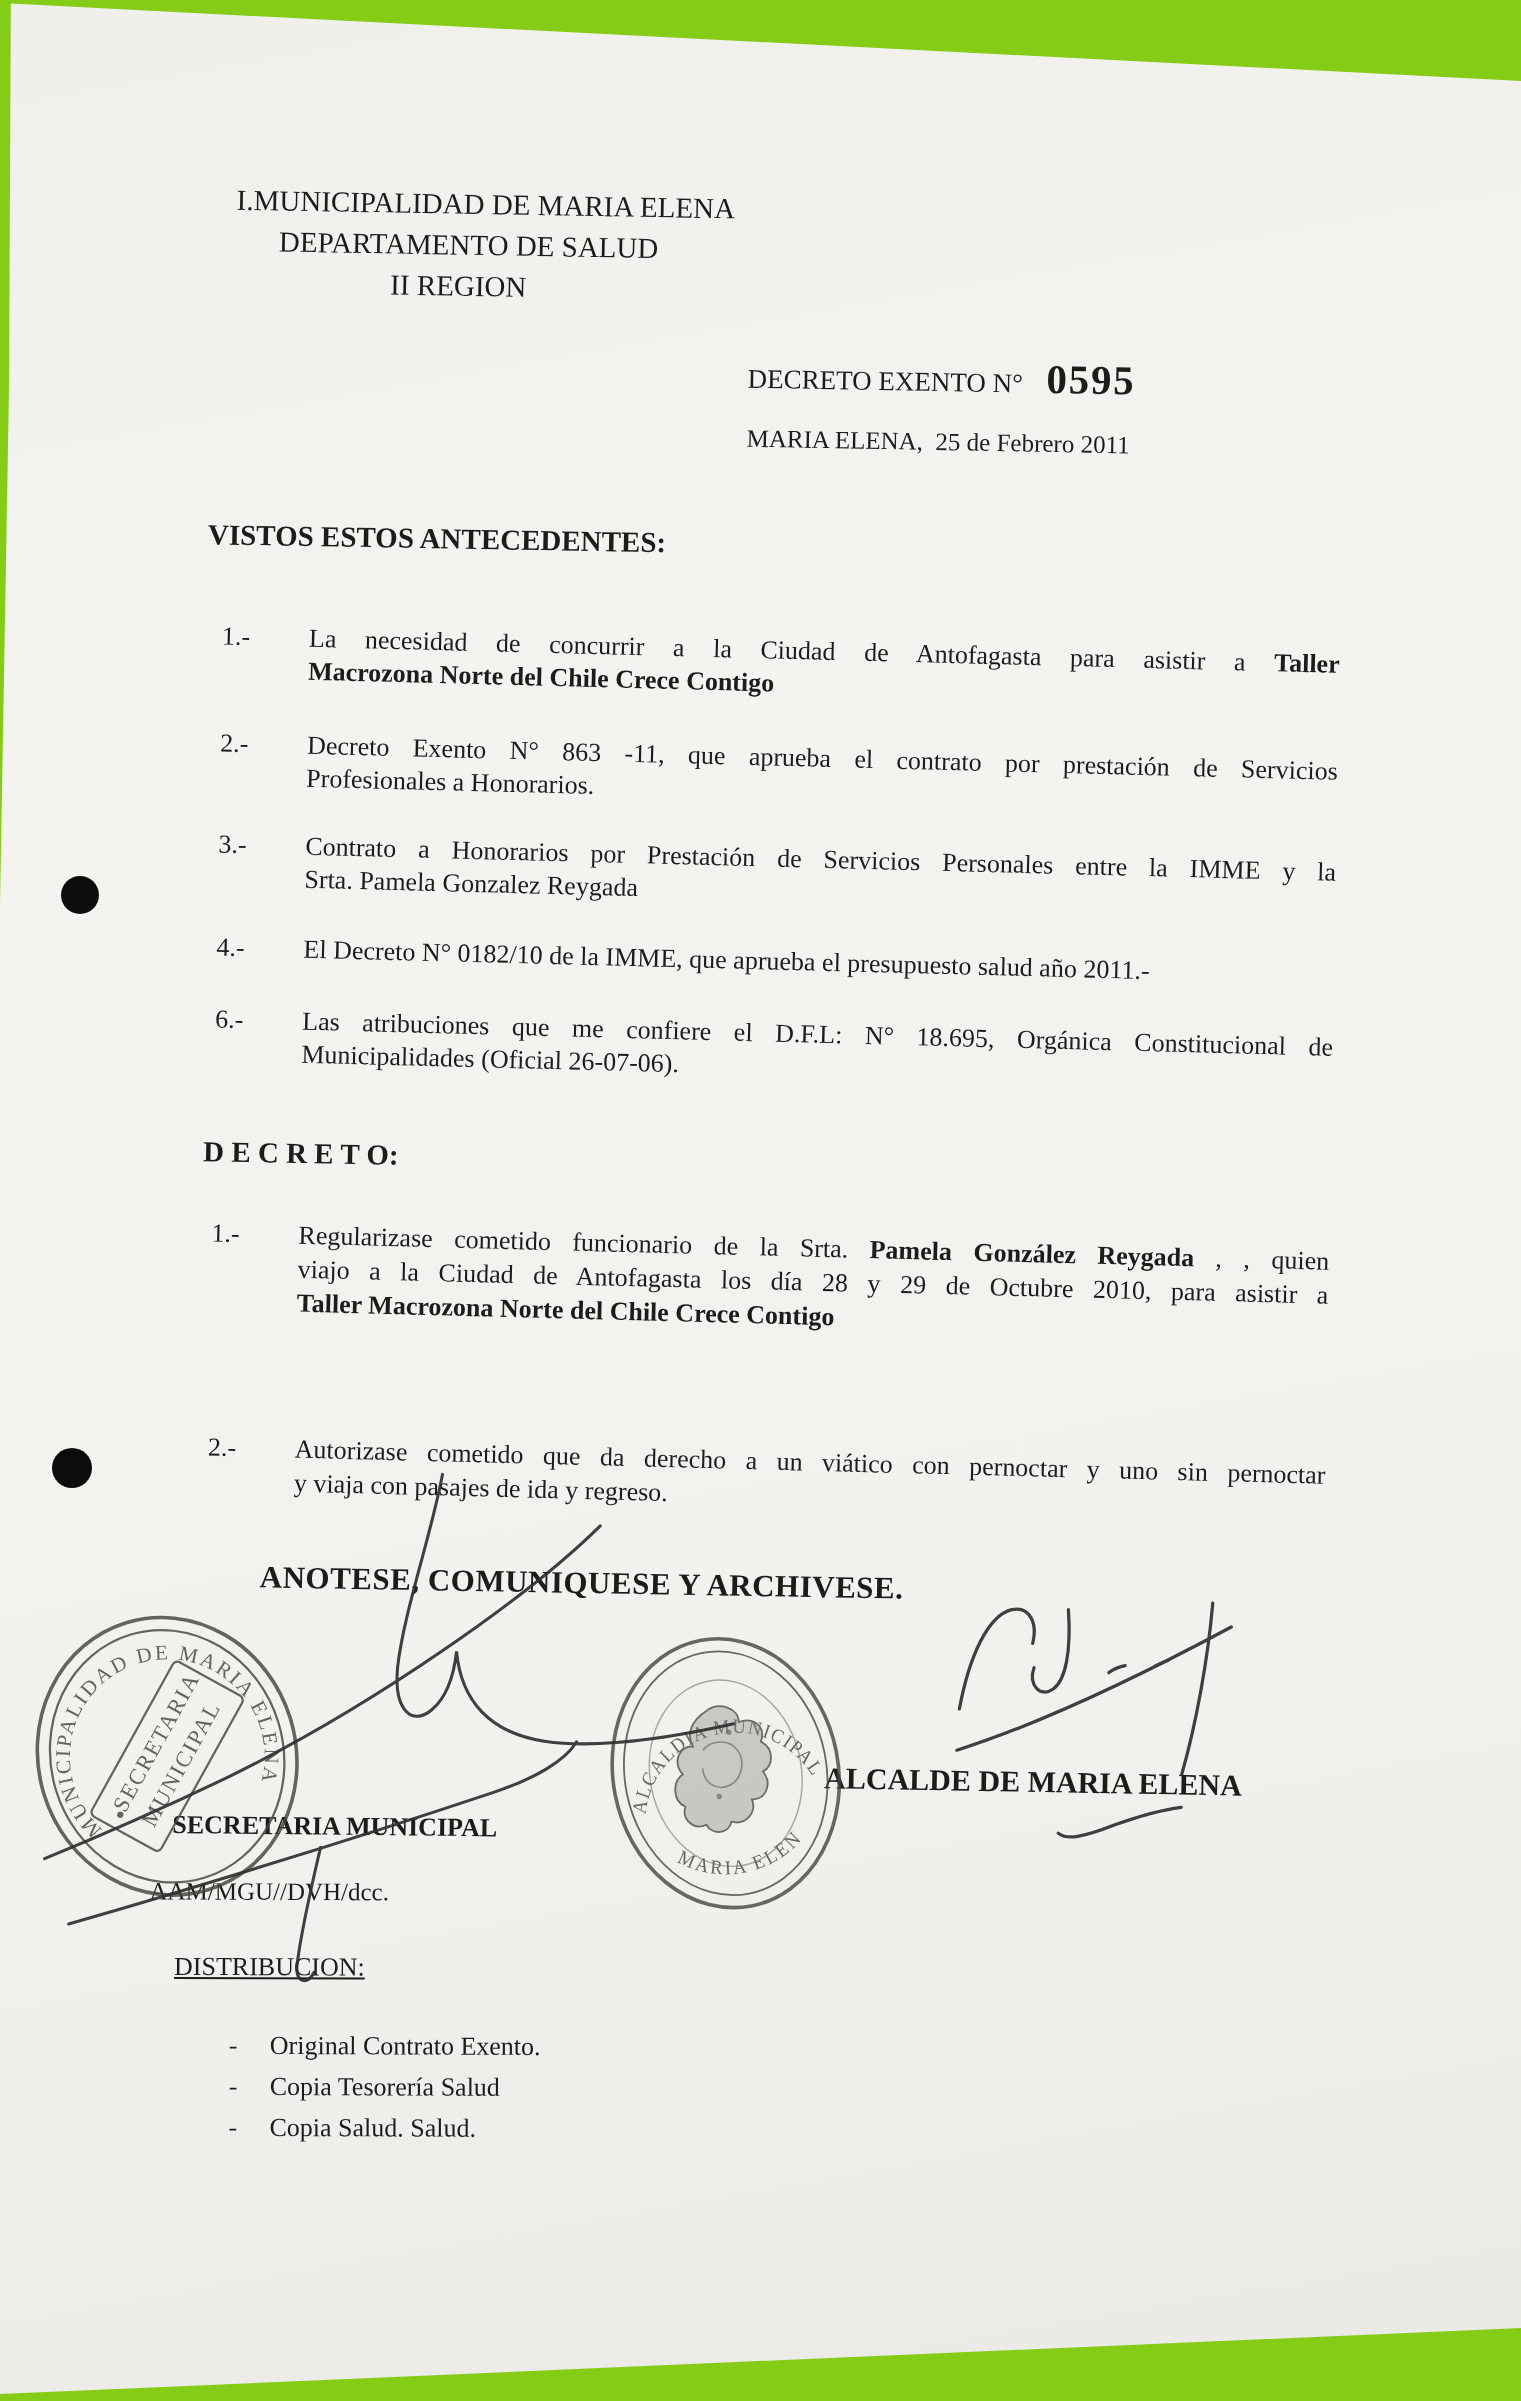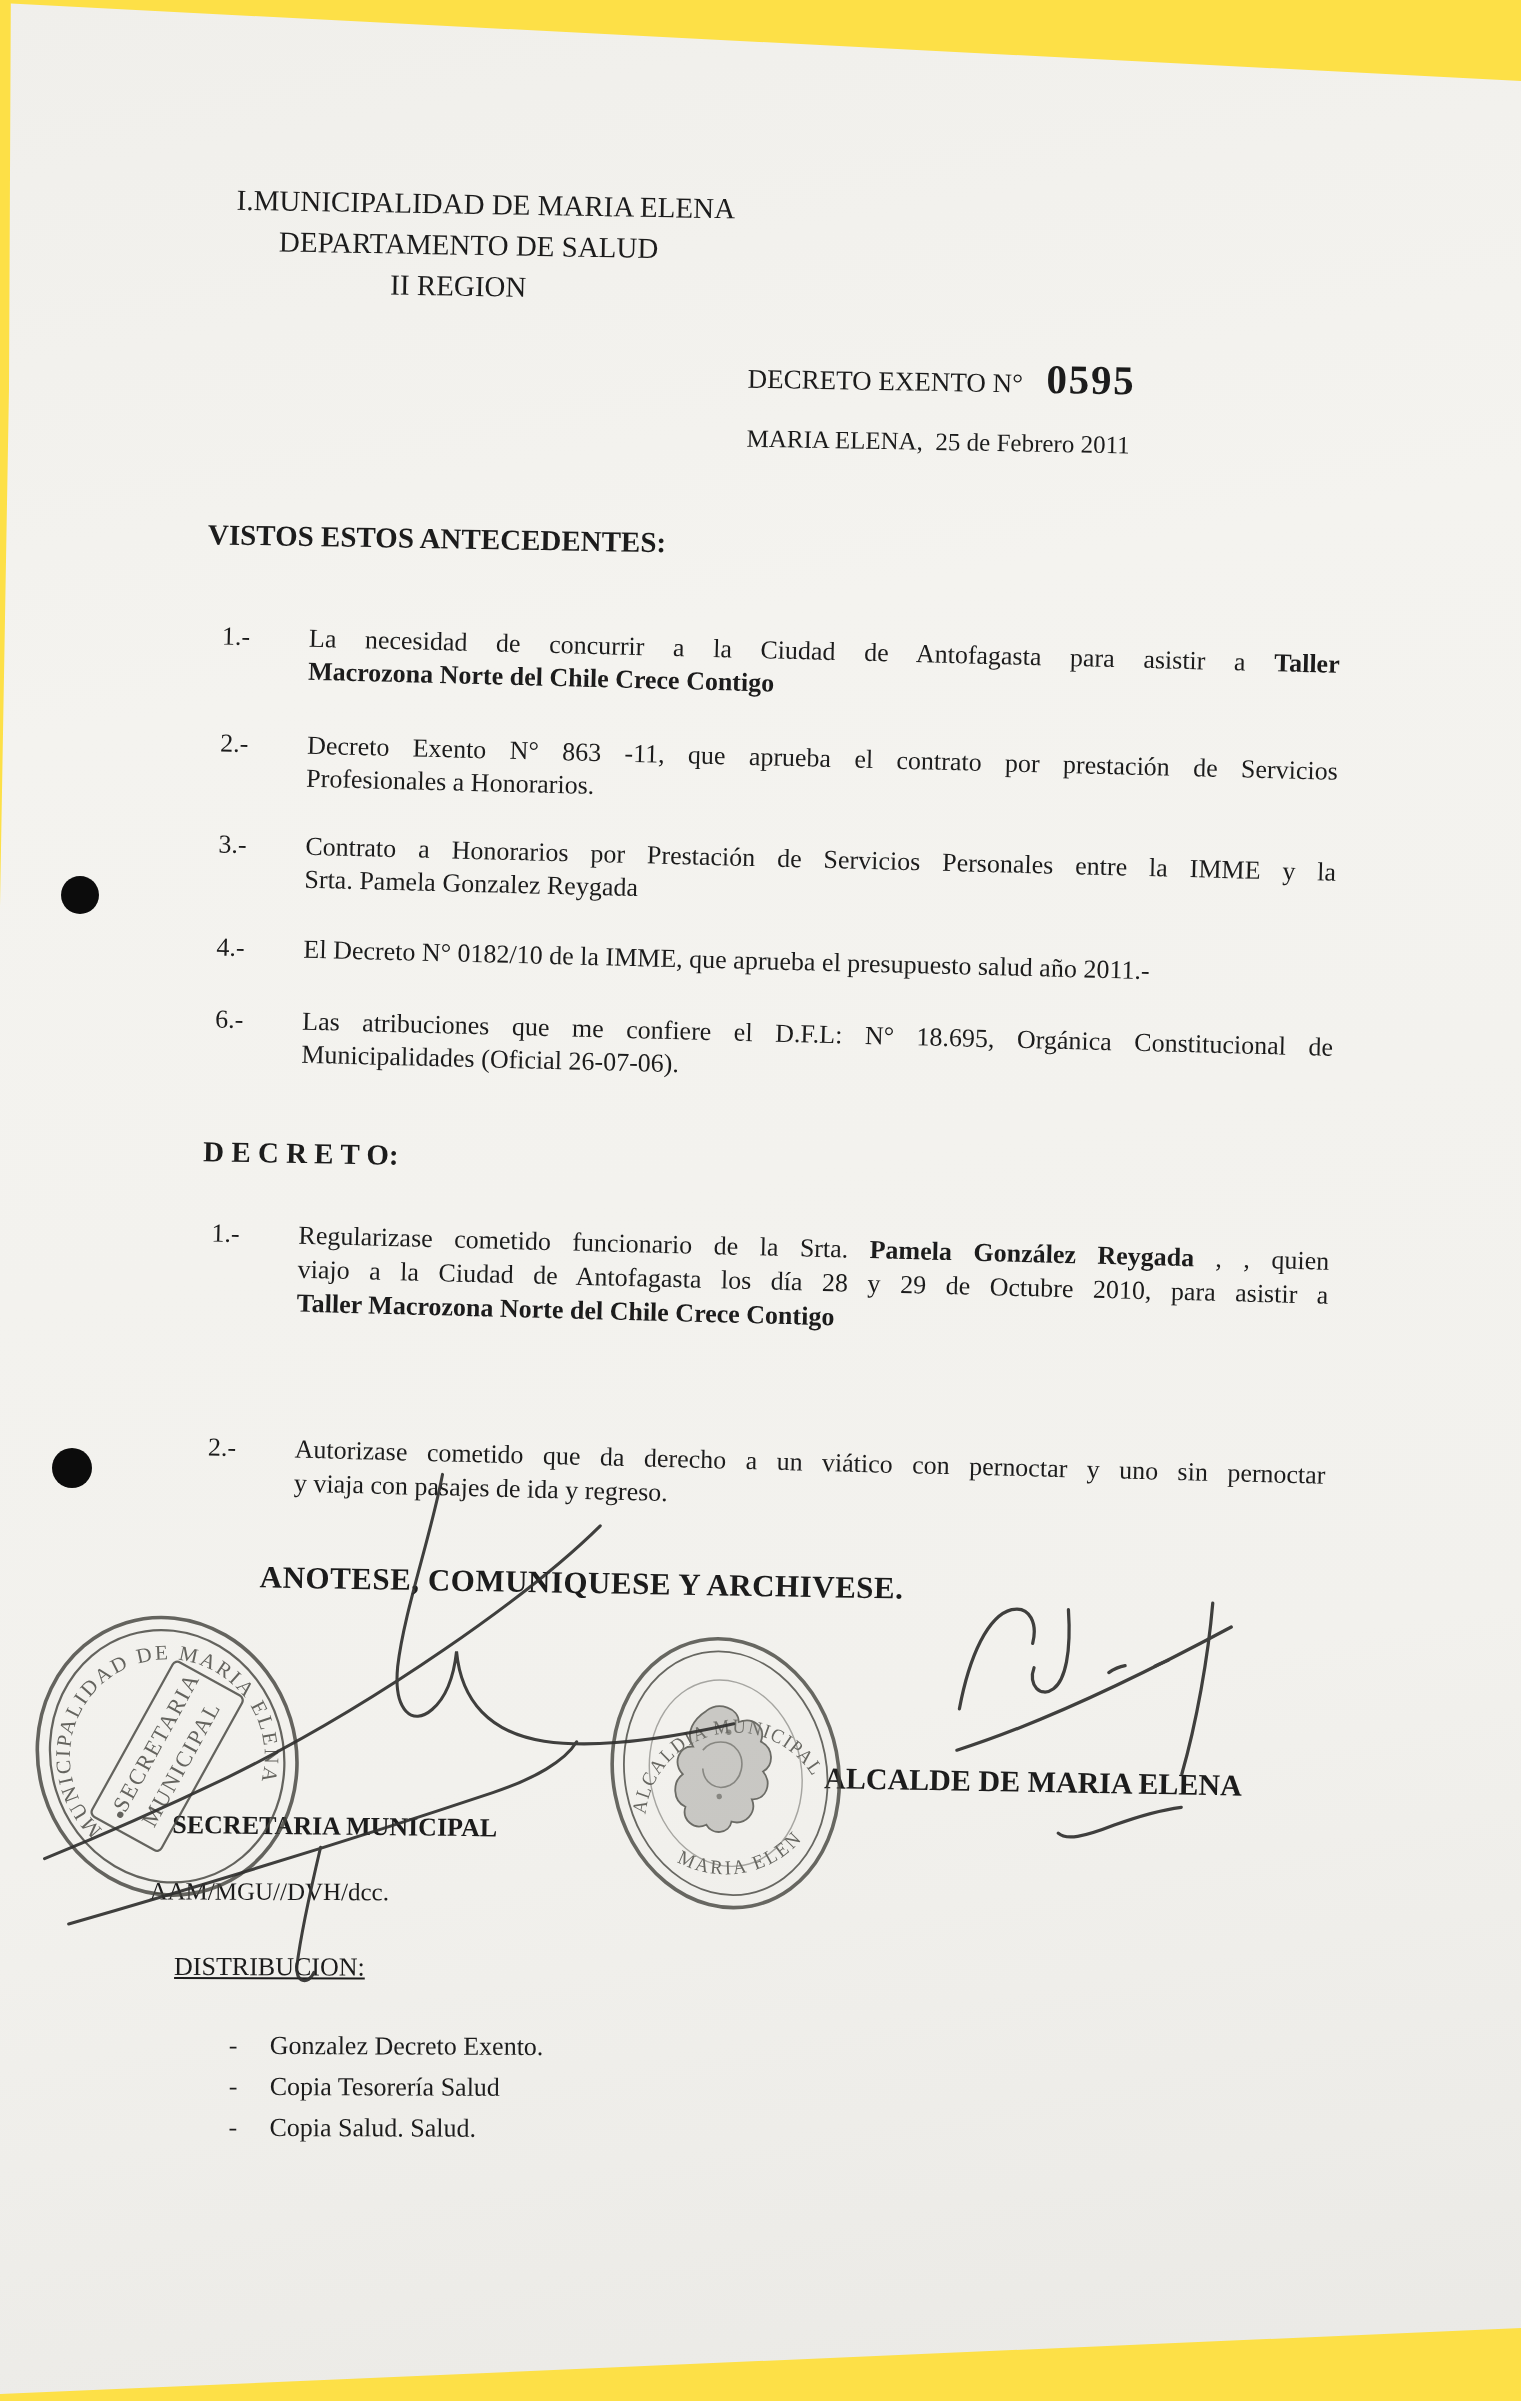--- a/index.html
+++ b/index.html
@@ -1,16 +1,16 @@
 <!DOCTYPE html>
 <html style="font-size:14.4px"><head>
 <meta charset="utf-8">
 <style>
   html,body{margin:0;padding:0;background:#060606;}
-  .canvas{position:relative;width:1522px;height:2401px;background:#fde047;overflow:hidden;
+  .canvas{position:relative;width:1522px;height:2401px;background:#84cc16;overflow:hidden;
           font-family:"Liberation Serif","DejaVu Serif",serif;color:#1c1c1c;}
   .paper{position:absolute;left:0;top:0;width:1522px;height:2401px;
          background:linear-gradient(170deg,#f0efeb 0%,#f4f3ef 28%,#f2f1ed 70%,#eae9e5 100%);
          clip-path:polygon(10.8px 3.6px,1522px 81px,1522px 2328px,0px 2394px,0px 906px,9px 388px);}
   .content{position:absolute;left:0;top:0;width:1522px;height:2401px;
            transform:rotate(1.0deg);transform-origin:761px 992px;}
   .abs{position:absolute;}
   .b{font-weight:bold;}
   .hdr{left:223px;top:189px;font-size:29px;line-height:41px;}
   .hdr .h2{padding-left:43px;}
@@ -123,21 +123,21 @@
     <div class="abs closing">ANOTESE, COMUNIQUESE Y ARCHIVESE.</div>
 
     <div class="abs alcalde-t">ALCALDE DE MARIA ELENA</div>
     <div class="abs secretaria-t">SECRETARIA MUNICIPAL</div>
     <div class="abs initials flat">AAM/MGU//DVH/dcc.</div>
 
     <div class="abs dist-h flat">DISTRIBUCION:</div>
     <div class="abs dist-list flat">
       <div class="dist-row">
         <span class="dash">-</span>
-        <span>Gonzalez Decreto Exento.</span>
+        <span>Original Contrato Exento.</span>
       </div>
       <div class="dist-row">
         <span class="dash">-</span>
         <span>Copia Tesorería Salud</span>
       </div>
       <div class="dist-row">
         <span class="dash">-</span>
         <span>Copia Salud. Salud.</span>
       </div>
     </div>

